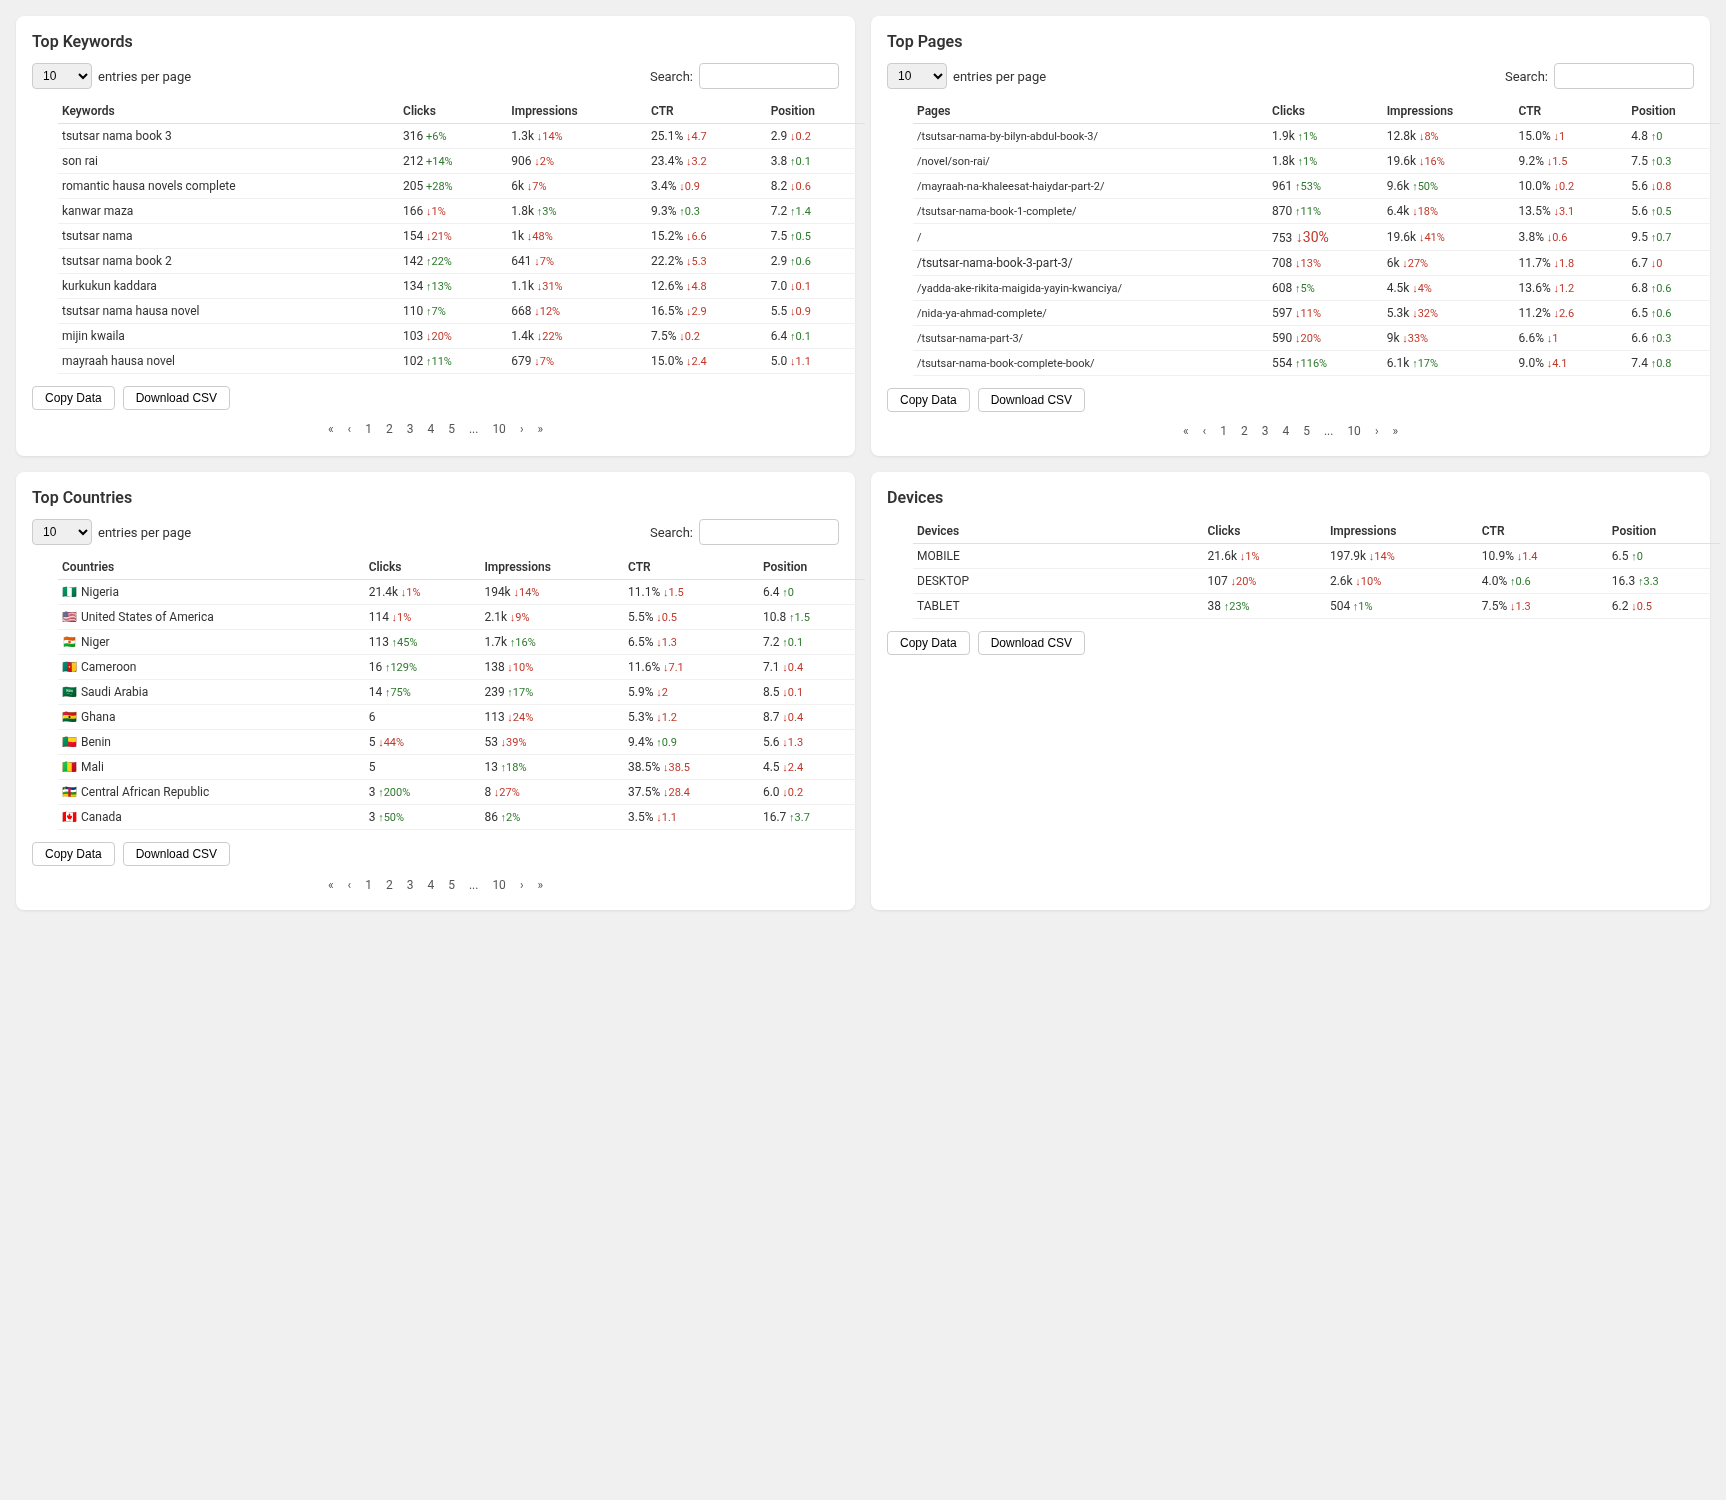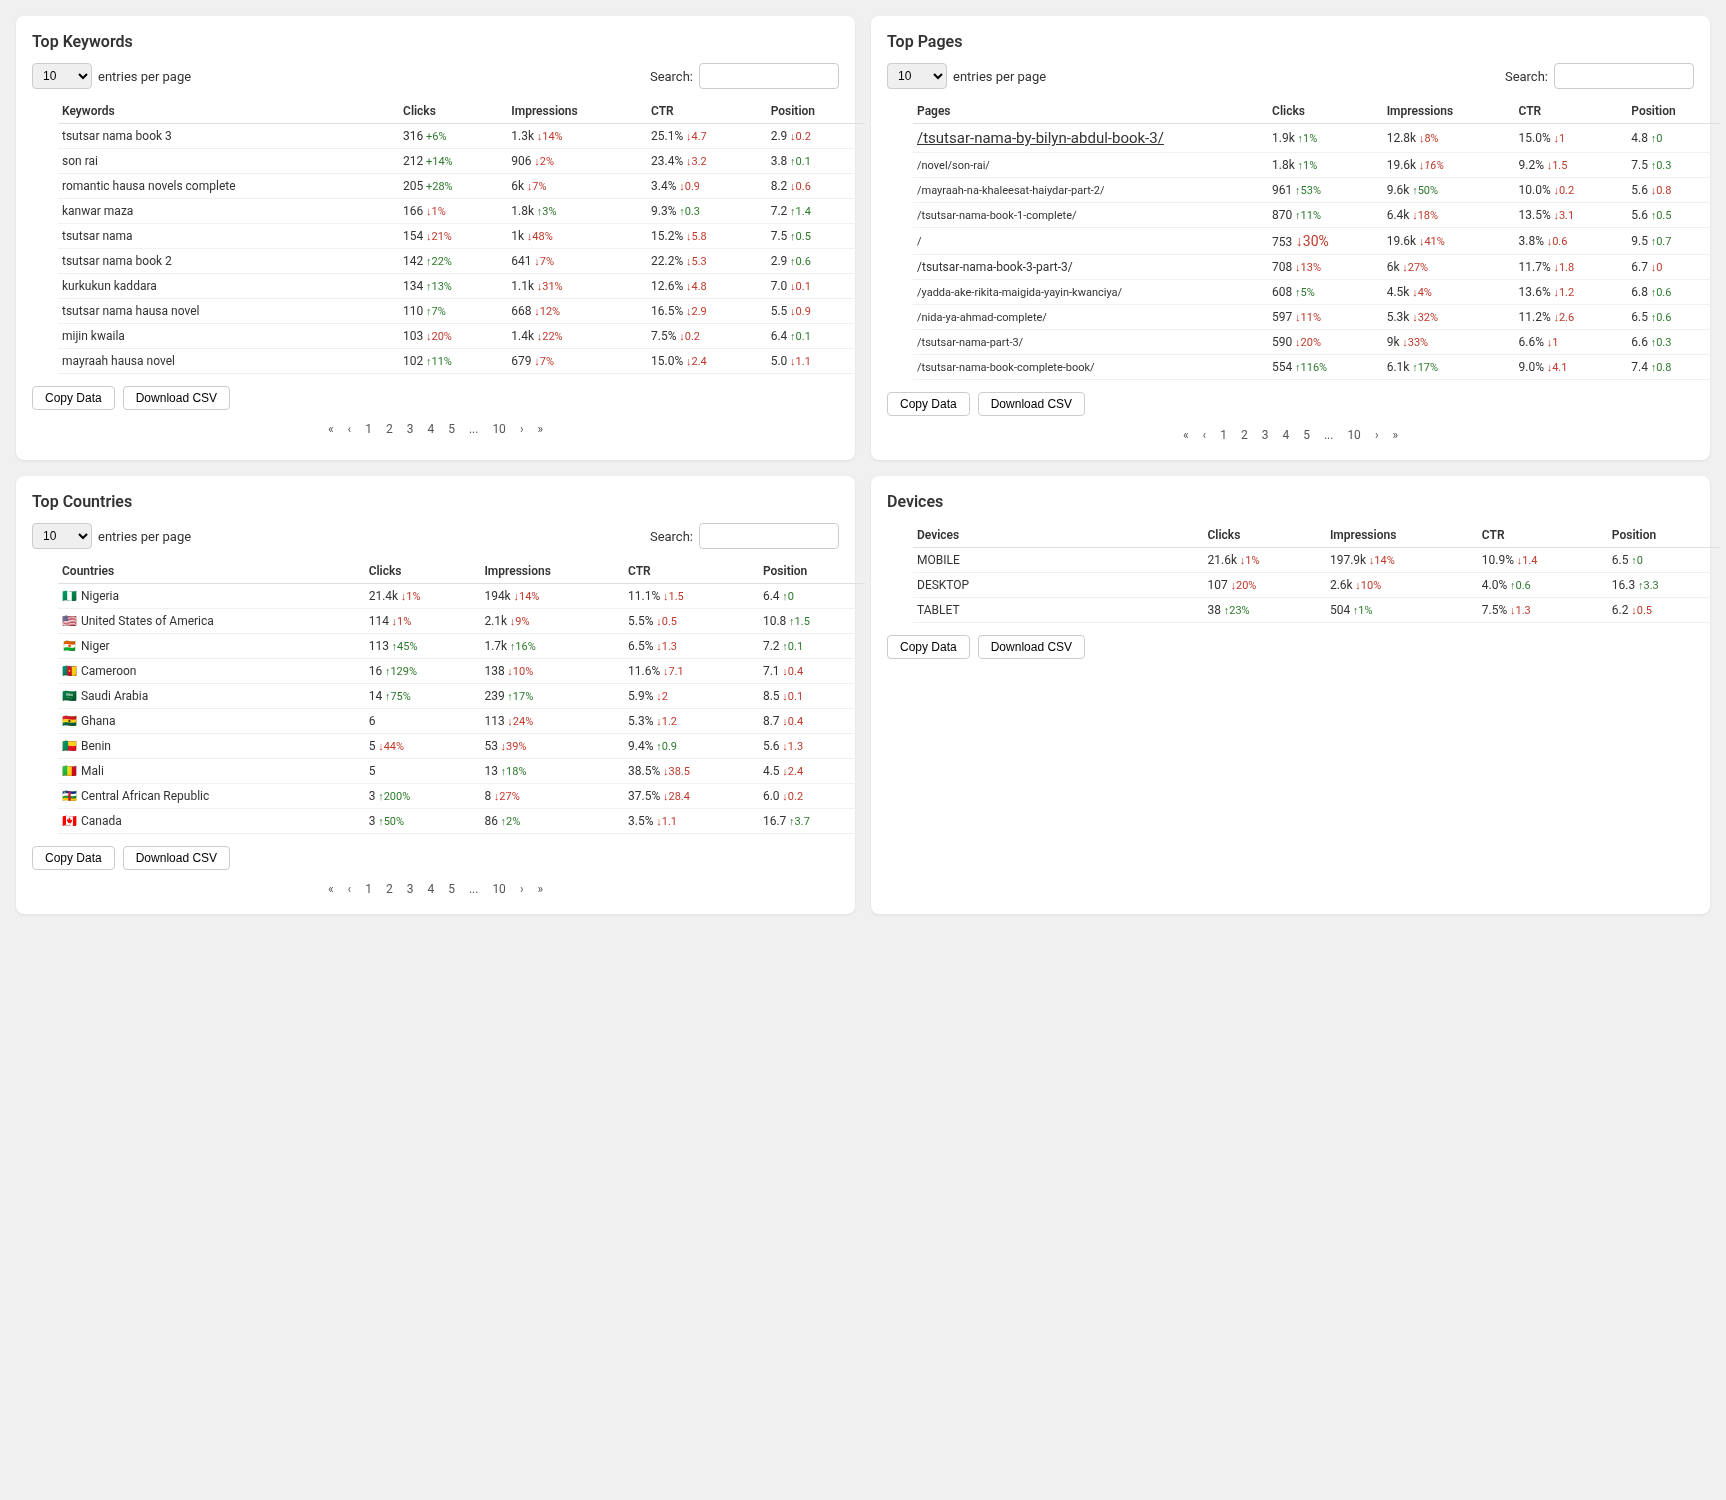--- a/index.html
+++ b/index.html
@@ -160,21 +160,21 @@
             <td>kanwar maza</td>
             <td>166<span style="color: rgb(192, 57, 43); font-size: 11px;"> ↓1%</span></td>
             <td>1.8k<span style="color: rgb(45, 122, 45); font-size: 11px;"> ↑3%</span></td>
             <td>9.3%<span style="color: rgb(45, 122, 45); font-size: 11px;"> ↑0.3</span></td>
             <td>7.2<span style="color: rgb(45, 122, 45); font-size: 11px;"> ↑1.4</span></td>
           </tr>
           <tr>
             <td>tsutsar nama</td>
             <td>154<span style="color: rgb(192, 57, 43); font-size: 11px;"> ↓21%</span></td>
             <td>1k<span style="color: rgb(192, 57, 43); font-size: 11px;"> ↓48%</span></td>
-            <td>15.2%<span style="color: rgb(192, 57, 43); font-size: 11px;"> ↓5.8</span></td>
+            <td>15.2%<span style="color: rgb(192, 57, 43); font-size: 11px;"> ↓6.6</span></td>
             <td>7.5<span style="color: rgb(45, 122, 45); font-size: 11px;"> ↑0.5</span></td>
           </tr>
           <tr>
             <td>tsutsar nama book 2</td>
             <td>142<span style="color: rgb(45, 122, 45); font-size: 11px;"> ↑22%</span></td>
             <td>641<span style="color: rgb(192, 57, 43); font-size: 11px;"> ↓7%</span></td>
             <td>22.2%<span style="color: rgb(192, 57, 43); font-size: 11px;"> ↓5.3</span></td>
             <td>2.9<span style="color: rgb(45, 122, 45); font-size: 11px;"> ↑0.6</span></td>
           </tr>
           <tr>
@@ -245,30 +245,30 @@
         <tr>
           <th style="width:44%">Pages</th>
           <th>Clicks</th>
           <th>Impressions</th>
           <th>CTR</th>
           <th>Position</th>
         </tr>
       </thead>
       <tbody id="pages-tbody">
           <tr>
-            <td style="font-size: 15px; text-decoration: underline;">/tsutsar-nama-by-bilyn-abdul-book-3/</td>
+            <td style="font-size: 11px;">/tsutsar-nama-by-bilyn-abdul-book-3/</td>
             <td>1.9k<span style="color: rgb(45, 122, 45); font-size: 11px;"> ↑1%</span></td>
             <td>12.8k<span style="color: rgb(192, 57, 43); font-size: 11px;"> ↓8%</span></td>
             <td>15.0%<span style="color: rgb(192, 57, 43); font-size: 11px;"> ↓1</span></td>
             <td>4.8<span style="color: rgb(45, 122, 45); font-size: 11px;"> ↑0</span></td>
           </tr>
           <tr>
             <td style="font-size: 11px;">/novel/son-rai/</td>
             <td>1.8k<span style="color: rgb(45, 122, 45); font-size: 11px;"> ↑1%</span></td>
-            <td>19.6k<span style="color: rgb(192, 57, 43); font-size: 11px; font-style: italic;"> ↓16%</span></td>
+            <td>19.6k<span style="color: rgb(192, 57, 43); font-size: 11px;"> ↓16%</span></td>
             <td>9.2%<span style="color: rgb(192, 57, 43); font-size: 11px;"> ↓1.5</span></td>
             <td>7.5<span style="color: rgb(45, 122, 45); font-size: 11px;"> ↑0.3</span></td>
           </tr>
           <tr>
             <td style="font-size: 11px;">/mayraah-na-khaleesat-haiydar-part-2/</td>
             <td>961<span style="color: rgb(45, 122, 45); font-size: 11px;"> ↑53%</span></td>
             <td>9.6k<span style="color: rgb(45, 122, 45); font-size: 11px;"> ↑50%</span></td>
             <td>10.0%<span style="color: rgb(192, 57, 43); font-size: 11px;"> ↓0.2</span></td>
             <td>5.6<span style="color: rgb(192, 57, 43); font-size: 11px;"> ↓0.8</span></td>
           </tr>

